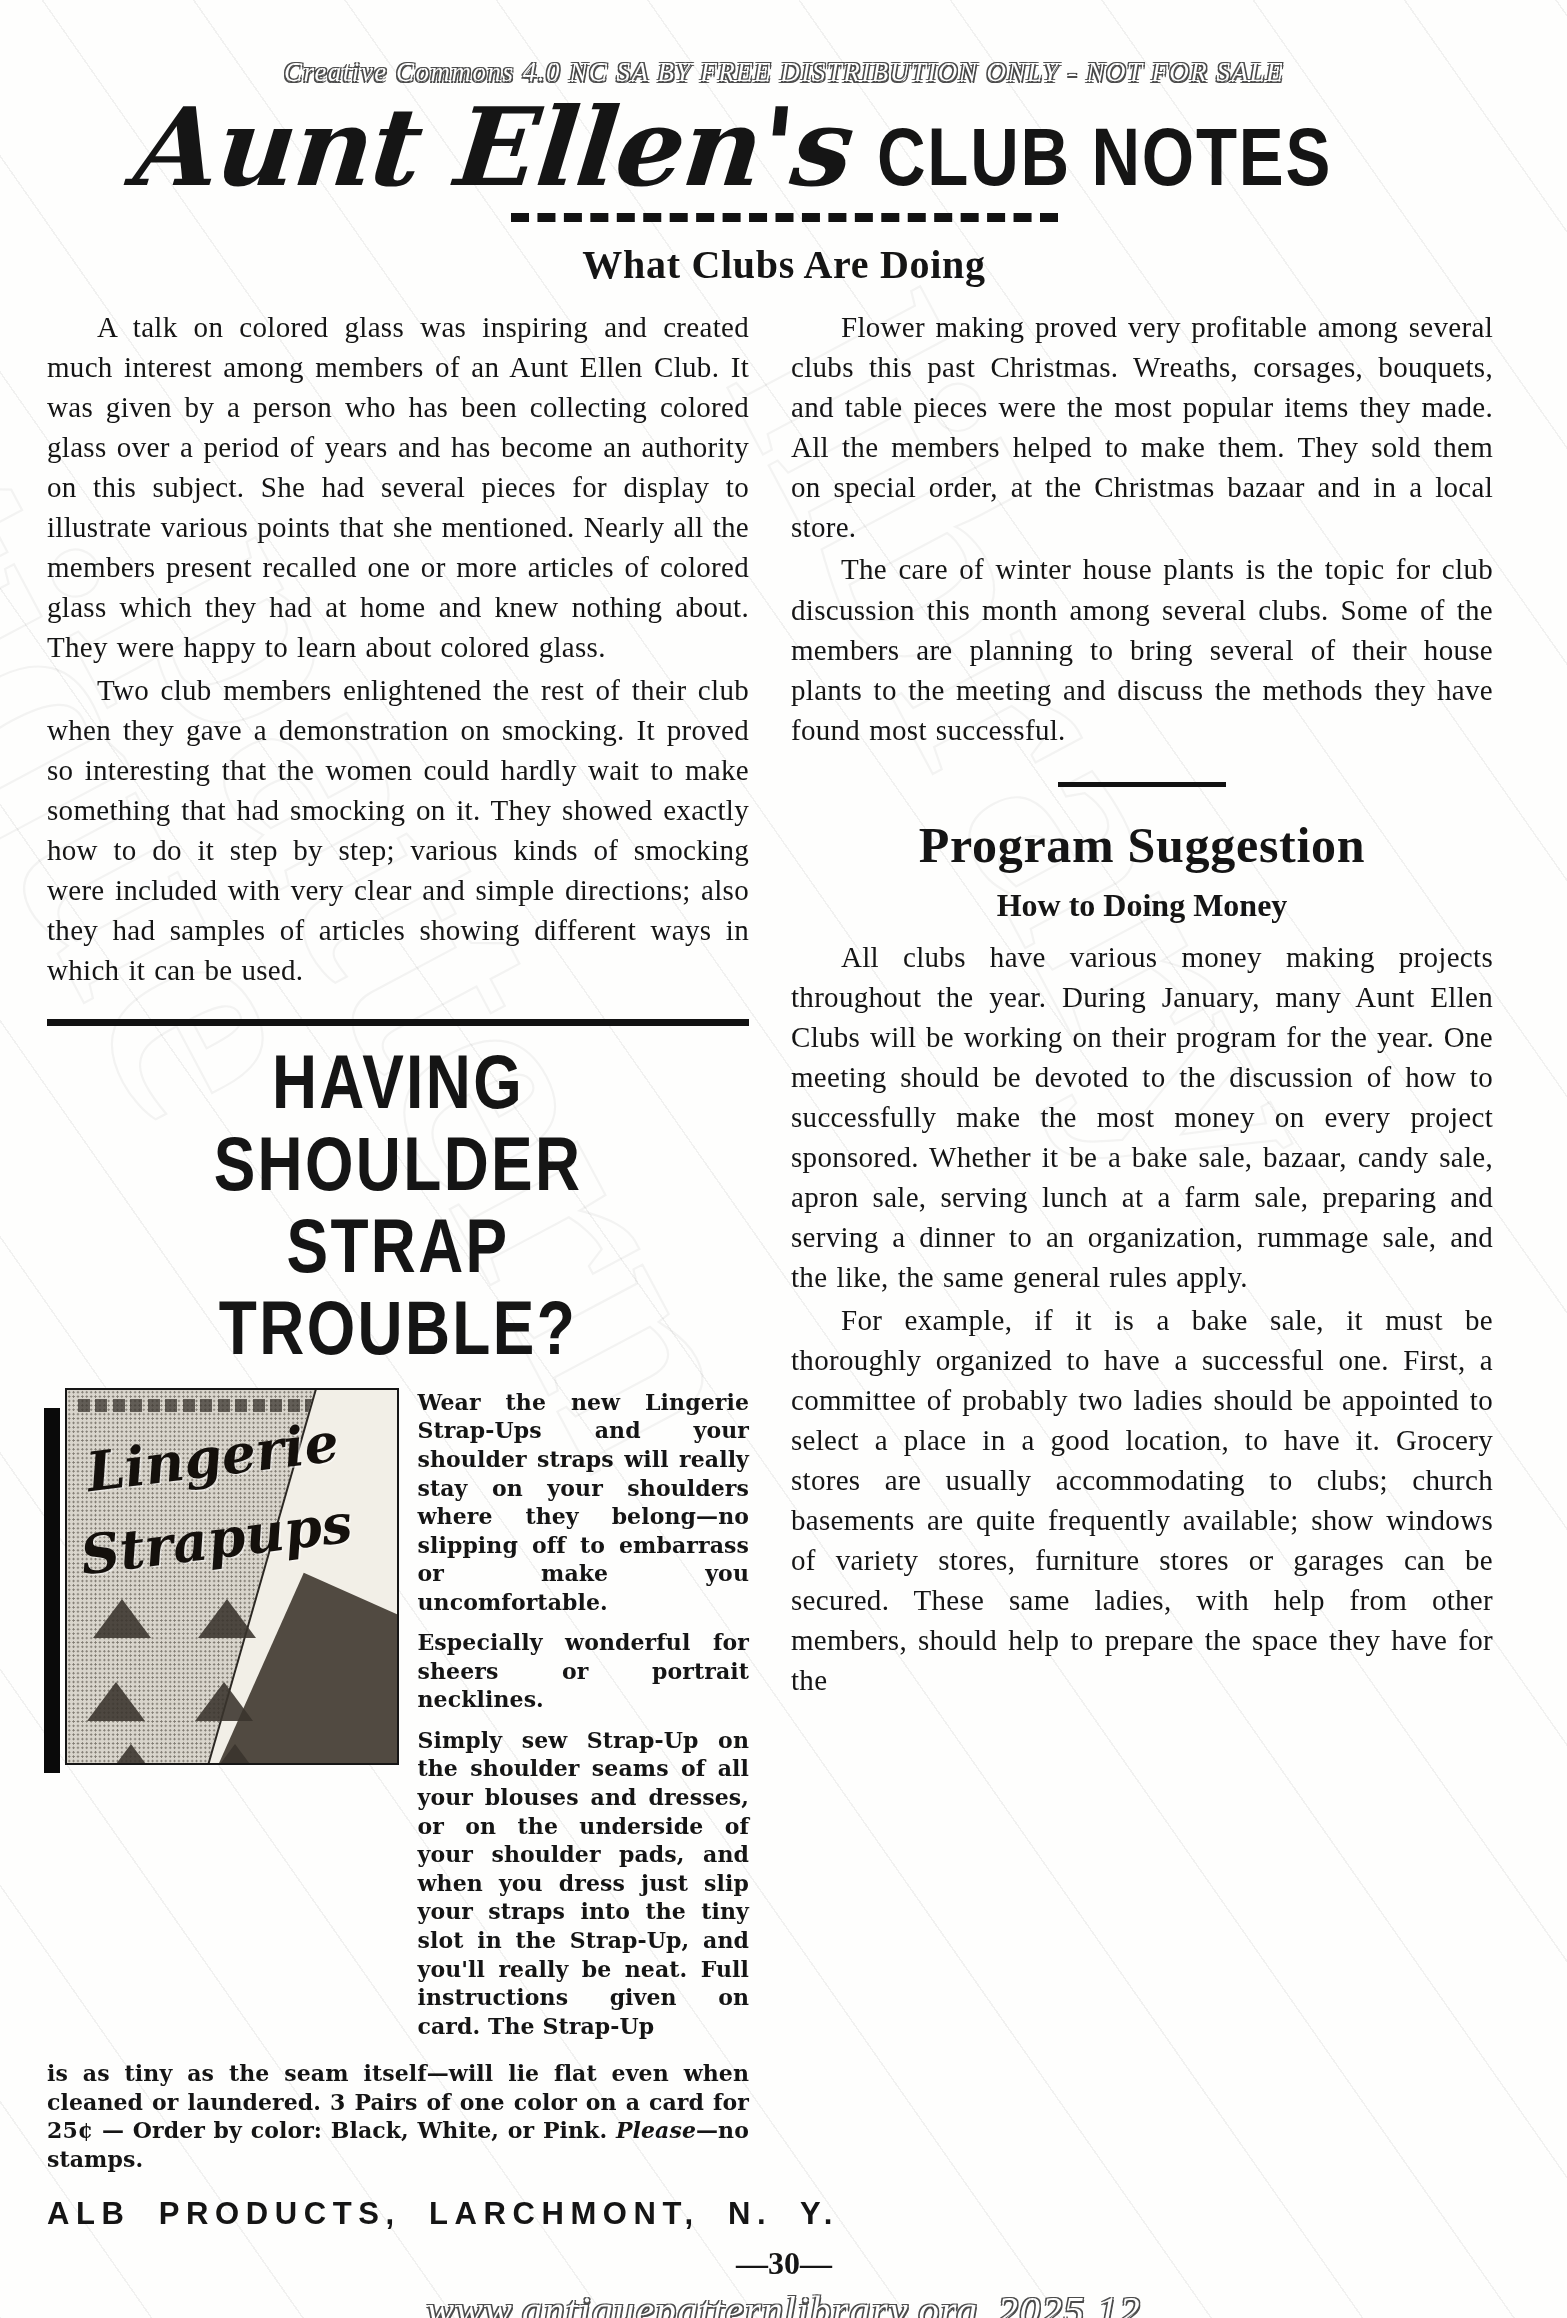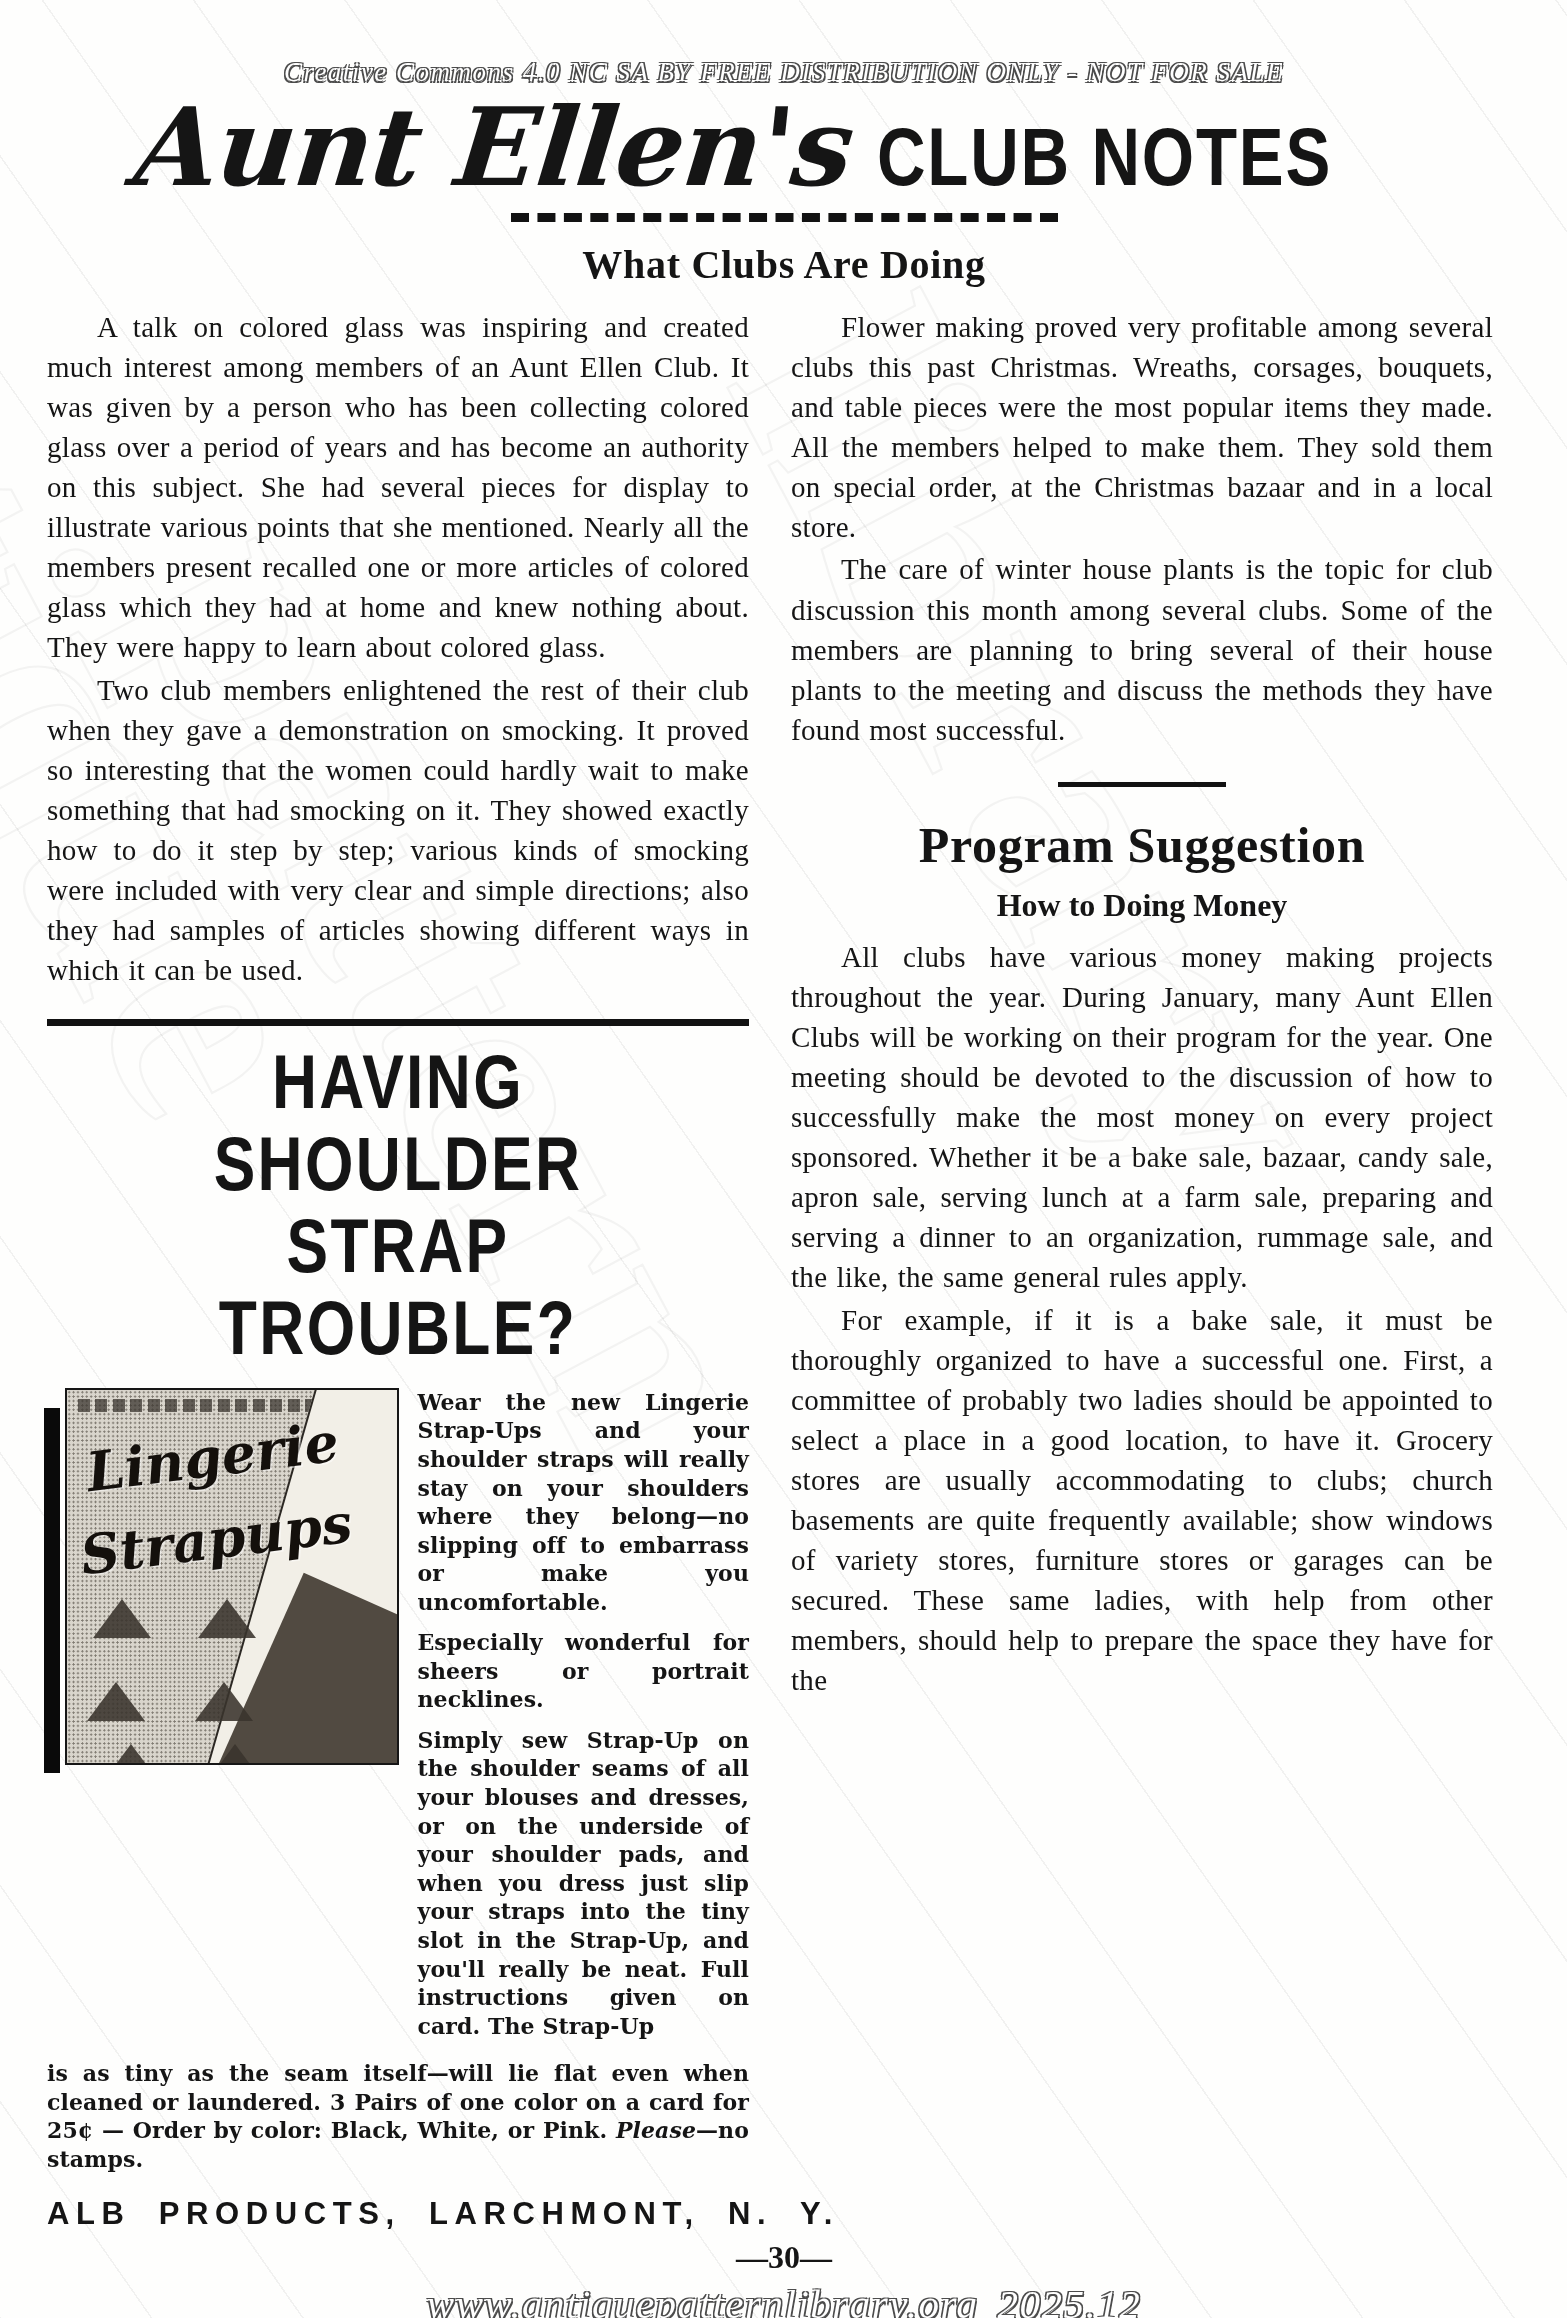--- a/index.html
+++ b/index.html
@@ -215,21 +215,21 @@
     font-weight: bold;
     font-size: 32px;
     margin: 0 0 13px 0;
   }
 
   
   .page-number {
     text-align: center;
     font-weight: bold;
     font-size: 32px;
-    margin-top: 7px;
+    margin-top: 13px;
   }
   .footer-url {
     text-align: center;
     font-style: italic;
     font-size: 41px;
     letter-spacing: 1.5px;
     word-spacing: 7.3px;
     color: #ffffff;
     text-shadow: -1.5px -1.5px 0 #4c4c4c, 1.5px -1.5px 0 #4c4c4c,
                  -1.5px 1.5px 0 #4c4c4c, 1.5px 1.5px 0 #4c4c4c;

